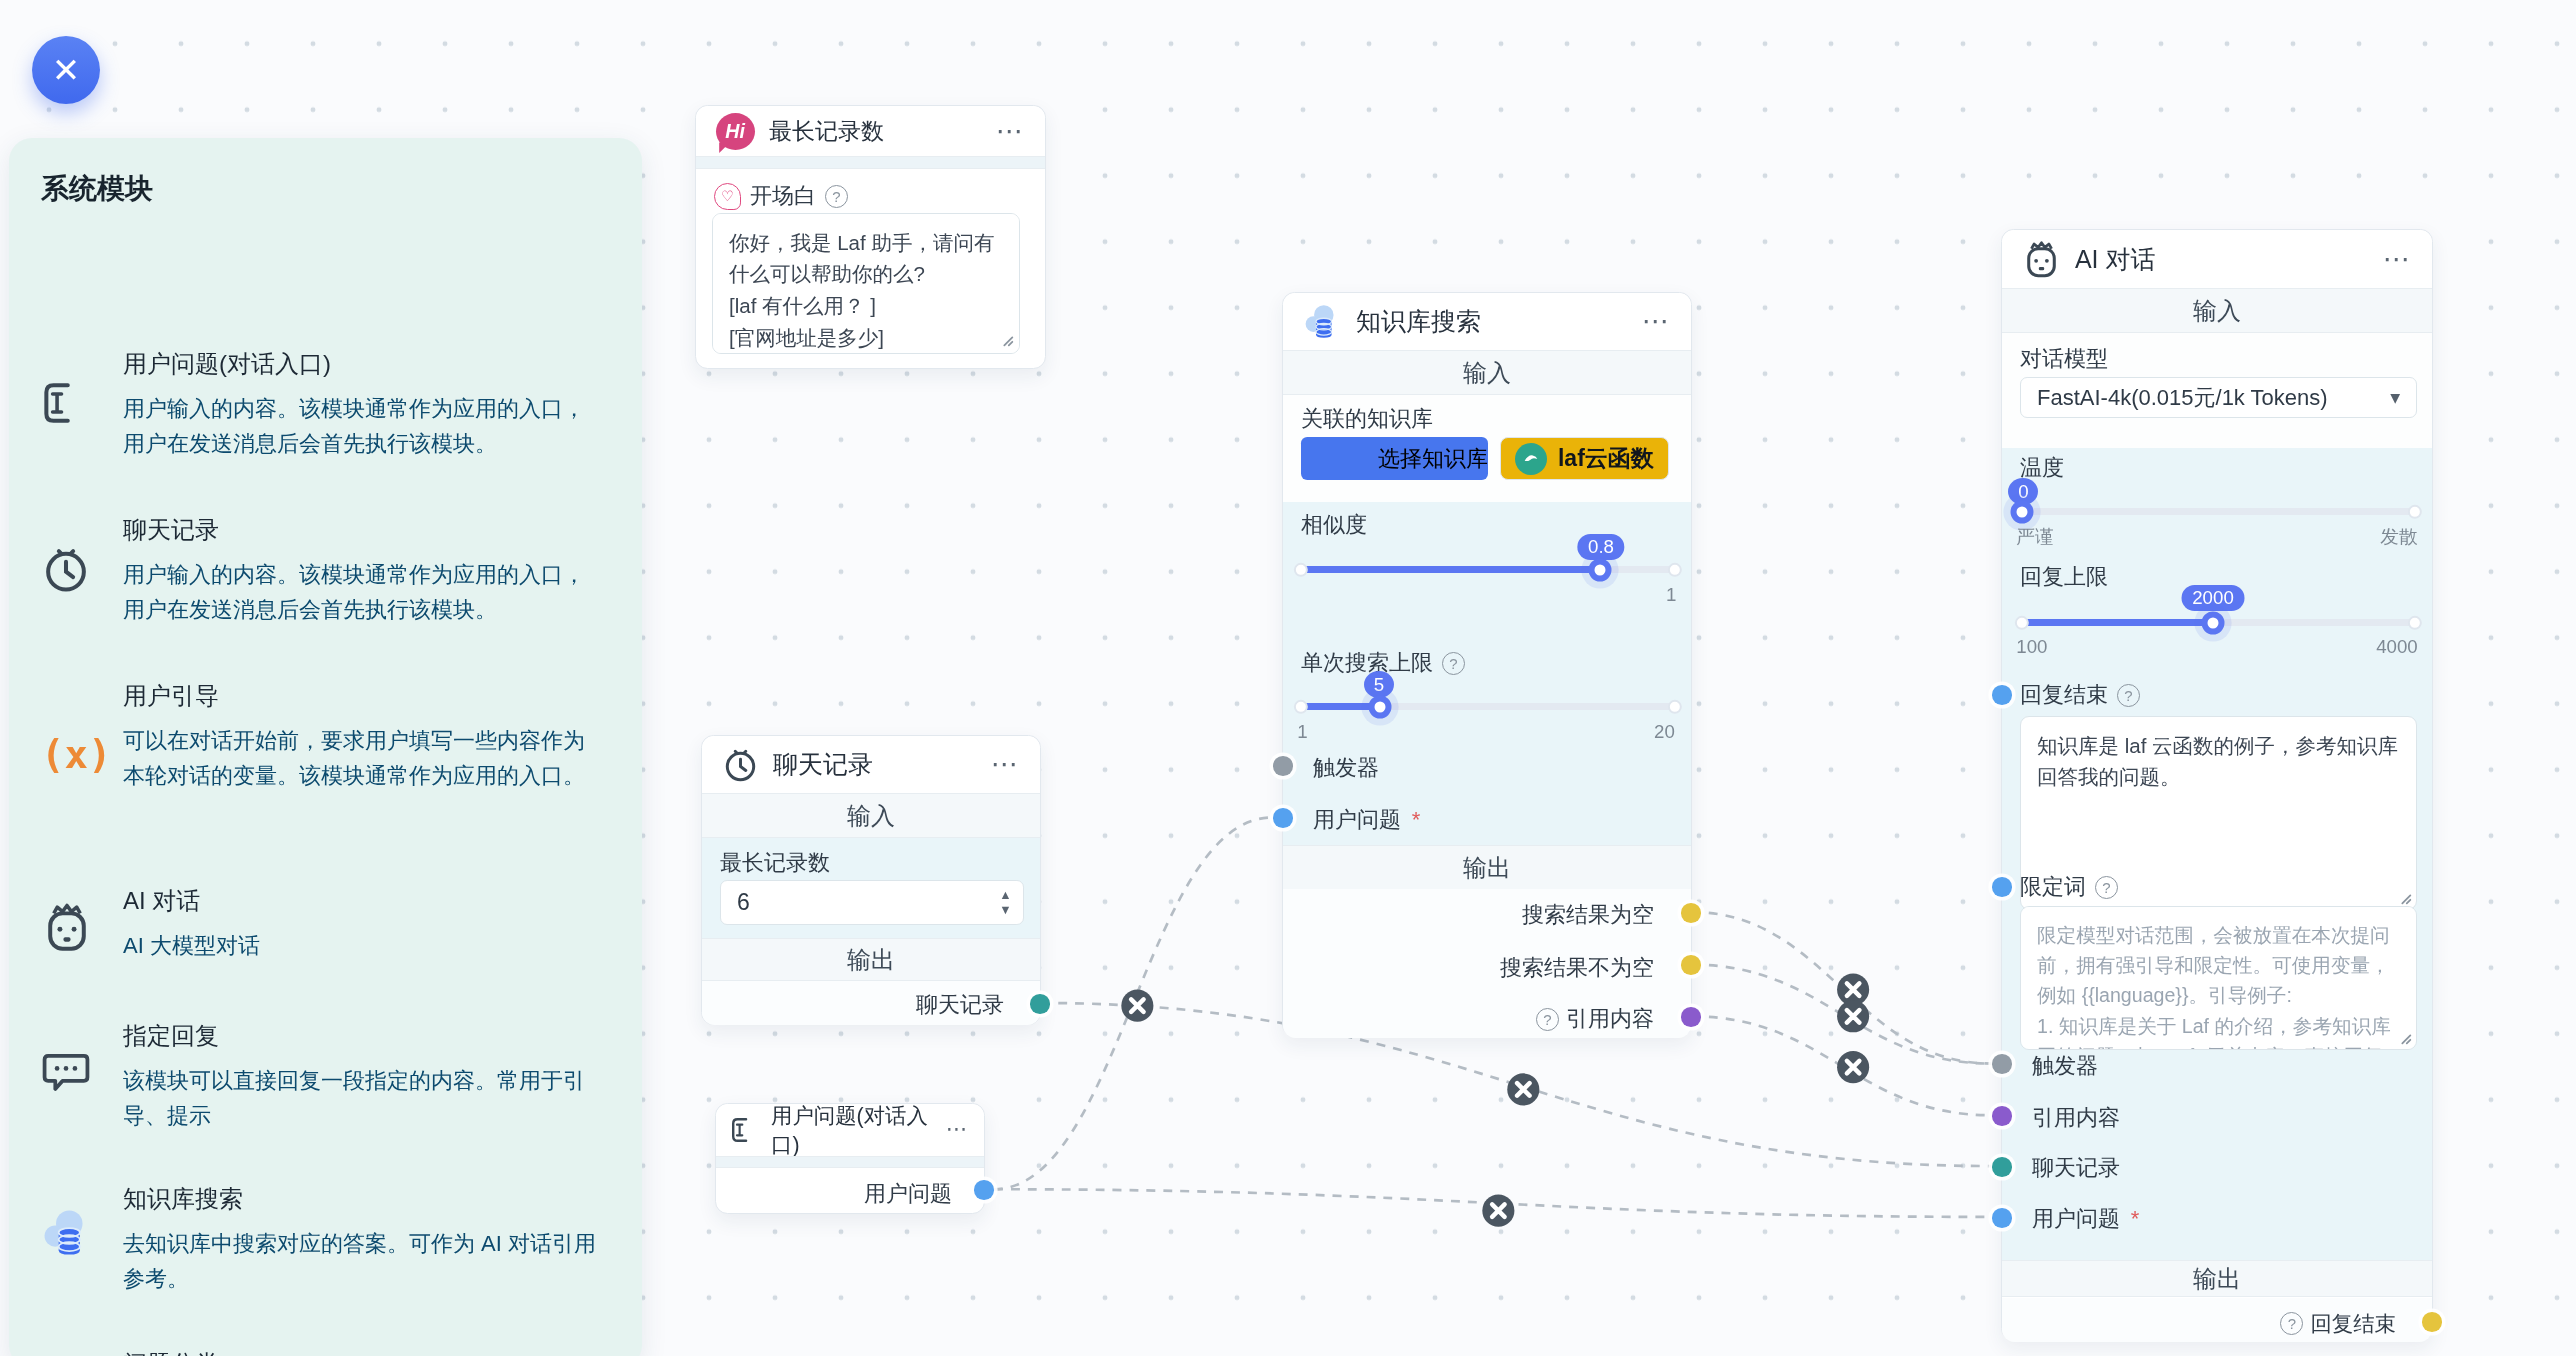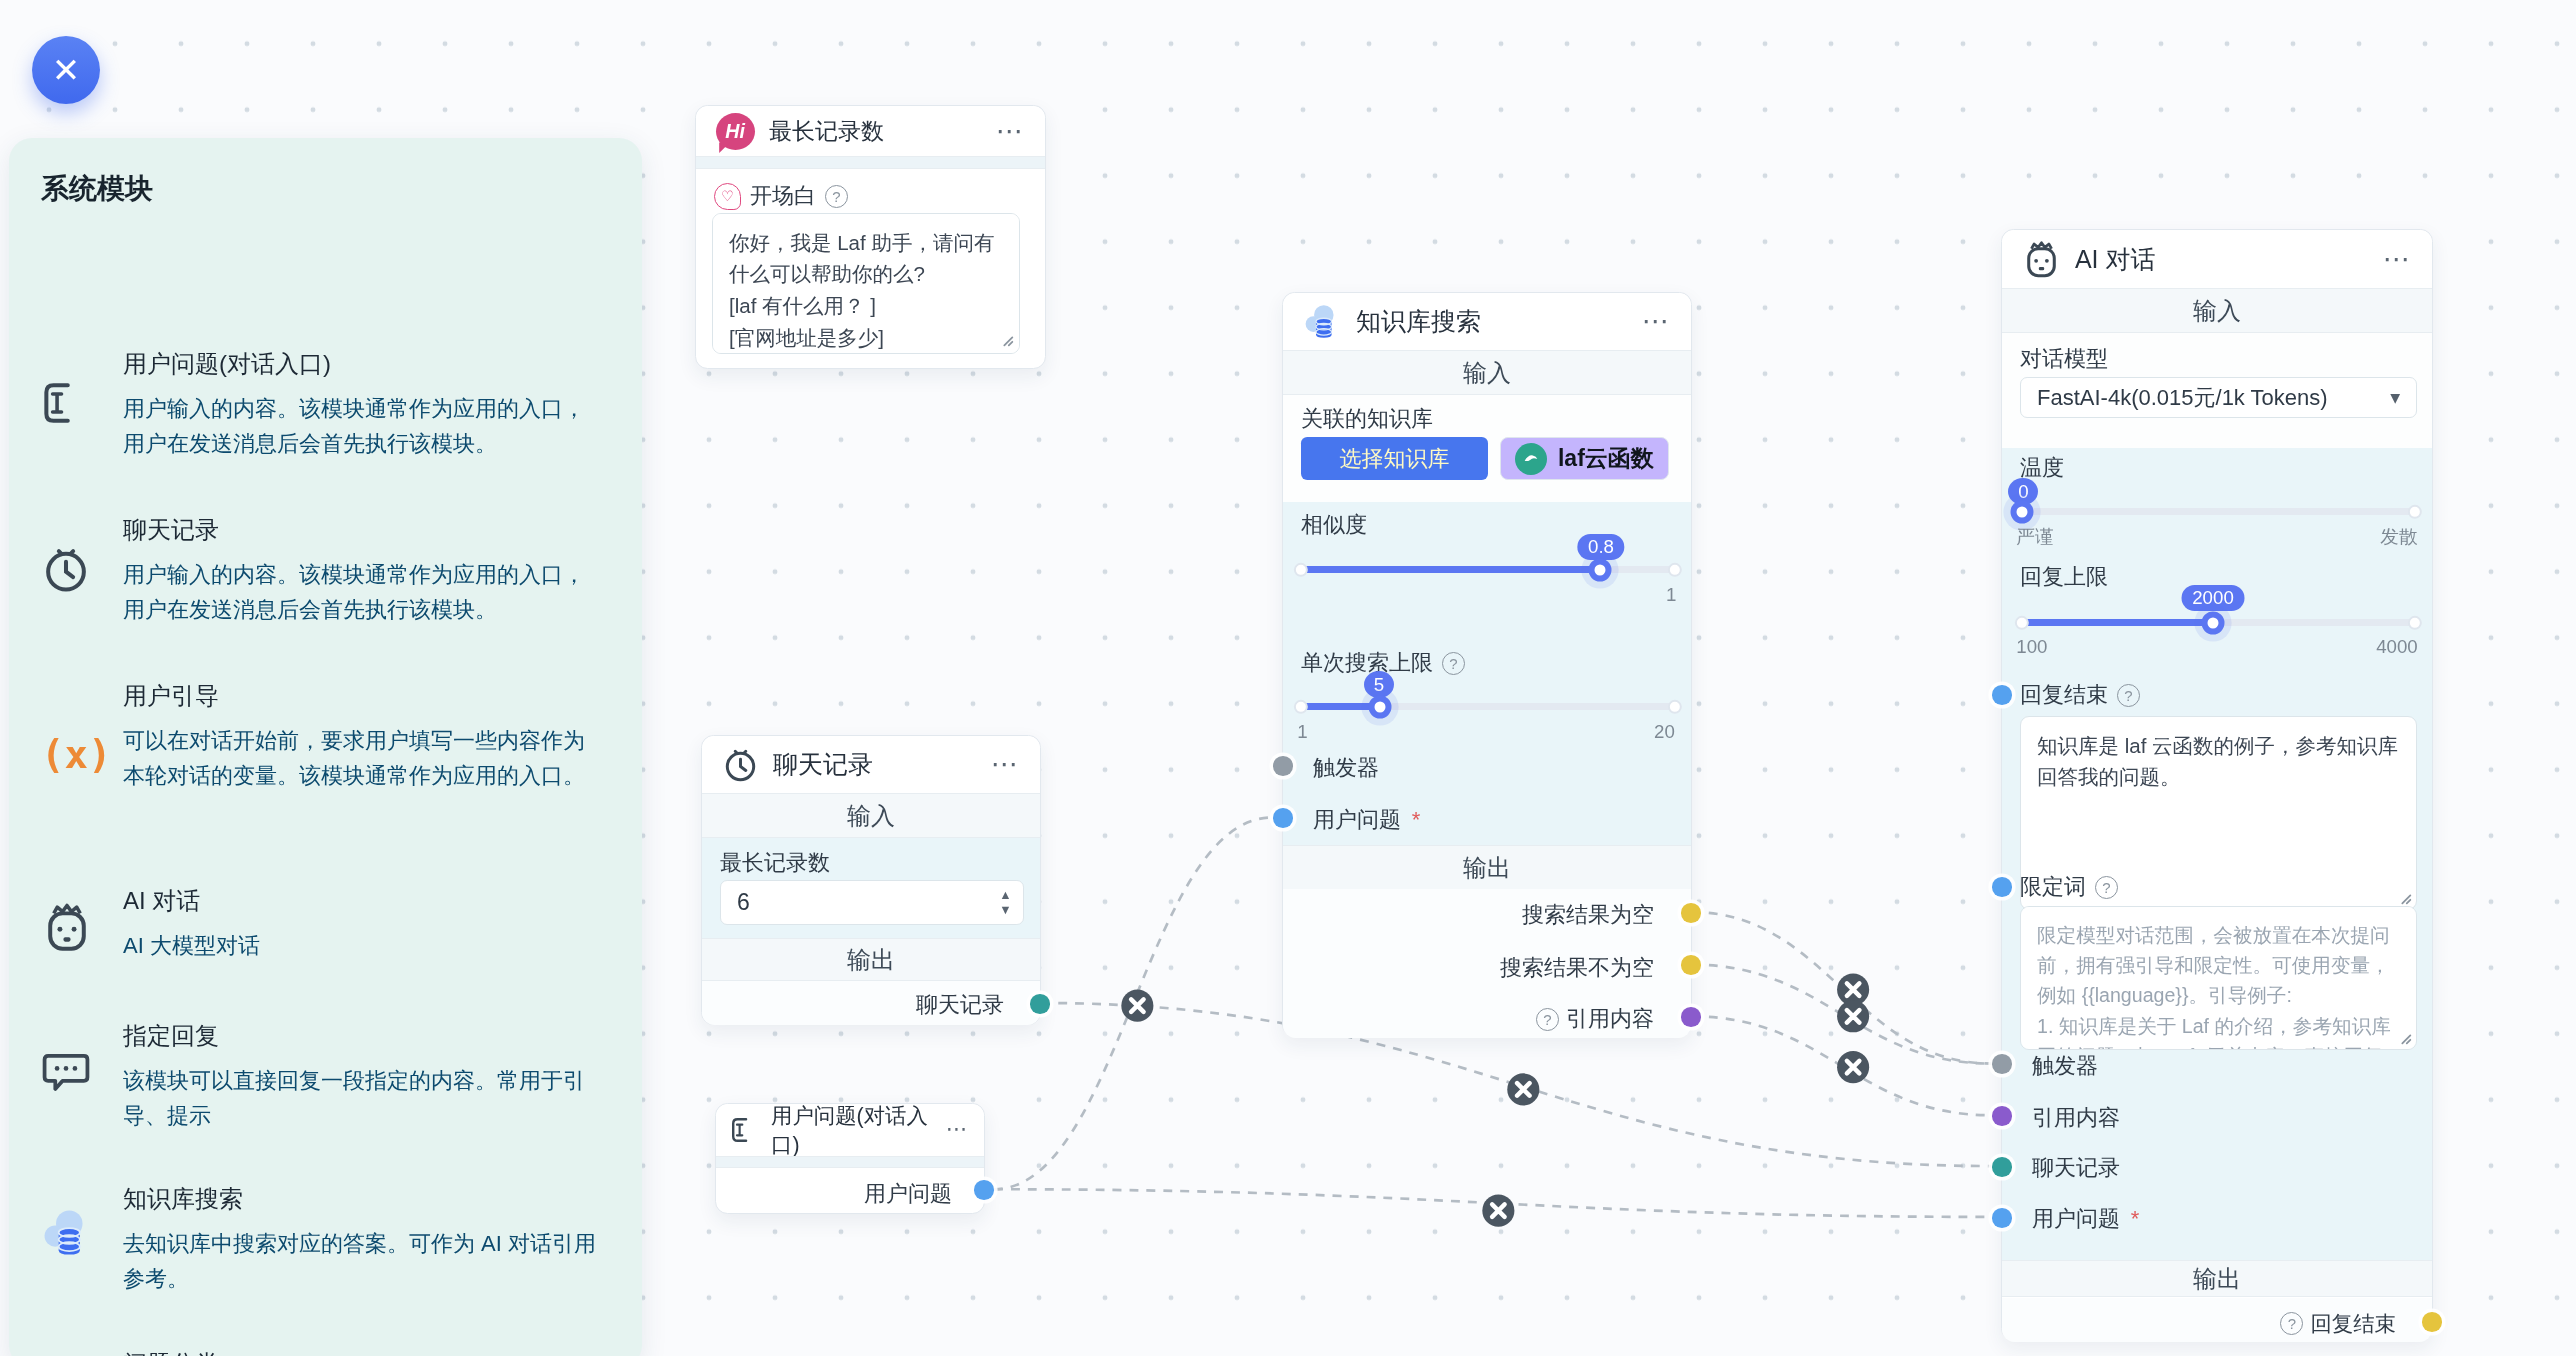--- a/index.html
+++ b/index.html
@@ -99,22 +99,22 @@
   .s-fill { position:absolute; left:0; top:0; bottom:0; background:#5b76f2; border-radius:3.6px; }
   .s-thumb { position:absolute; top:50%; width:23px; height:23px; background:#fff; border:6.2px solid #5b76f2;
              border-radius:50%; transform:translate(-50%,-50%); box-shadow:0 0 0 7.1px rgba(91,118,242,.12); cursor:pointer; }
   .s-end { position:absolute; top:50%; width:14.3px; height:14.3px; background:#fff; border:2.7px solid #dfe6ee;
            border-radius:50%; transform:translate(-50%,-50%); }
   .s-badge { position:absolute; background:#5b76f2; color:#fff; font-size:18.7px; border-radius:14.3px;
              padding:1.8px 10.7px; transform:translateX(-50%); }
   .s-minmax { position:absolute; font-size:18.7px; color:#7d8893; }
 
   
-  .btn-blue { position:absolute; background:#4776ee; color:#fef9c3; font-size:22px; border:none; border-radius:6.2px; cursor:pointer; }
-  .chip { position:absolute; background:#c4b5fd; border:0.9px solid #dfe6ee; border-radius:8px; display:flex;
+  .btn-blue { position:absolute; background:#4776ee; color:#000000; font-size:22px; border:none; border-radius:6.2px; cursor:pointer;text-align:right; }
+  .chip { position:absolute; background:#eab308; border:0.9px solid #dfe6ee; border-radius:8px; display:flex;
           align-items:center; gap:10.7px; padding:0 14.3px; cursor:pointer; }
   .chip-txt { font-size:23px; font-weight:bold; color:#10161d; }
   .chip-ic { width:32px; height:32px; border-radius:50%; background:#2ca58c; display:flex; align-items:center; justify-content:center; }
   .num-input { position:absolute; background:#fff; border:0.9px solid #dce5ea; border-radius:7.1px;
                font-size:23px; color:#2f3a46; padding:0 16px; outline:none; width:100%; height:100%; }
   .num-wrap { position:absolute; }
   .steppers { position:absolute; right:12.5px; top:3.6px; bottom:3.6px; display:flex; flex-direction:column;
               justify-content:center; font-size:12.5px; color:#5a6571; line-height:1.2; cursor:pointer; }
   .select-box { position:absolute; background:#fff; border:0.9px solid #dce5ea; border-radius:7.1px;
                 display:flex; align-items:center; padding:0 16px; font-size:22px; color:#2f3a46; cursor:pointer; }

